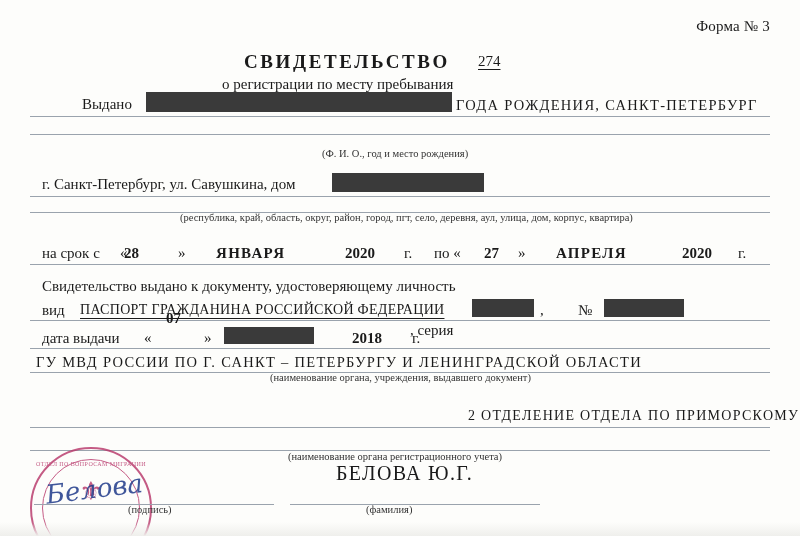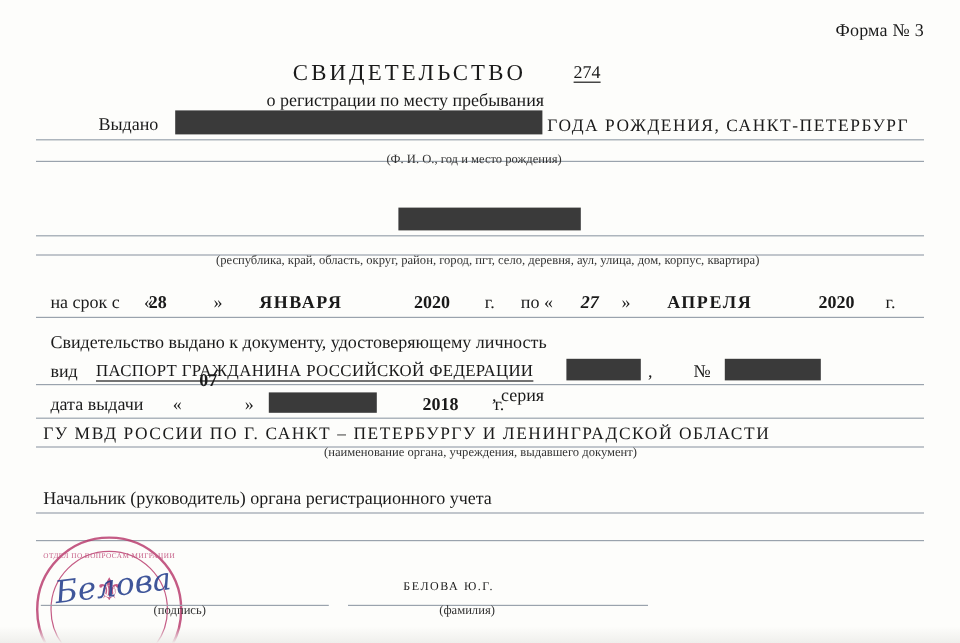--- a/index.html
+++ b/index.html
@@ -28,21 +28,21 @@
     font-size: 15px;
     letter-spacing: .2px;
   }
   
   .title {
     position: absolute;
     top: 51px;
     left: 244px;
     font-size: 19px;
     letter-spacing: 2.6px;
-    font-weight: 400;
+    font-weight: 700;
   }
   .title-number {
     position: absolute;
     top: 53px;
     left: 478px;
     font-size: 15px;
     text-decoration: underline;
     text-underline-offset: 3px;
   }
   .subtitle {
@@ -145,37 +145,38 @@
   <div class="title">СВИДЕТЕЛЬСТВО</div>
   <div class="title-number">274</div>
   <div class="subtitle">о регистрации по месту пребывания</div>
 
   <div class="t" style="top:96px; left:82px;">Выдано</div>
   <div class="redact" style="left:146px; top:92px; width:306px; height:20px;"></div>
   <div class="t spaced" style="top:97px; left:456px; font-size:14.5px;">ГОДА РОЖДЕНИЯ, САНКТ-ПЕТЕРБУРГ</div>
   <div class="rule" style="left:30px; top:116px; width:740px;"></div>
 
   <div class="rule" style="left:30px; top:134px; width:740px;"></div>
-  <div class="t small" style="top:128px; left:322px;">(Ф. И. О., год и место рождения)</div>
-
-
+  <div class="t small" style="top:148px; left:322px;">(Ф. И. О., год и место рождения)</div>
+
+
+  <div class="t" style="top:176px; left:42px;">г. Санкт-Петербург, ул. Савушкина, дом</div>
   <div class="redact" style="left:332px; top:173px; width:152px; height:19px;"></div>
   <div class="rule" style="left:30px; top:196px; width:740px;"></div>
   <div class="rule" style="left:30px; top:212px; width:740px;"></div>
   <div class="t small" style="top:212px; left:180px;">(республика, край, область, округ, район, город, пгт, село, деревня, аул, улица, дом, корпус, квартира)</div>
 
   <div class="t" style="top:245px; left:42px;">на срок с</div>
   <div class="t" style="top:245px; left:120px;">«</div>
   <div class="t" style="top:245px; left:124px; font-weight:bold;">28</div>
   <div class="t" style="top:245px; left:178px;">»</div>
   <div class="t spaced" style="top:245px; left:216px; font-weight:bold;">ЯНВАРЯ</div>
   <div class="t" style="top:245px; left:345px; font-weight:bold;">2020</div>
   <div class="t" style="top:245px; left:404px;">г.</div>
   <div class="t" style="top:245px; left:434px;">по «</div>
-  <div class="t" style="top:245px; left:484px; font-weight:bold;font-style:italic;">27</div>
+  <div class="t" style="top:245px; left:484px; font-weight:bold;">27</div>
   <div class="t" style="top:245px; left:518px;">»</div>
   <div class="t spaced" style="top:245px; left:556px; font-weight:bold;">АПРЕЛЯ</div>
   <div class="t" style="top:245px; left:682px; font-weight:bold;">2020</div>
   <div class="t" style="top:245px; left:738px;">г.</div>
   <div class="rule" style="left:30px; top:264px; width:740px;"></div>
 
   <div class="t" style="top:278px; left:42px;">Свидетельство выдано к документу, удостоверяющему личность</div>
 
   <div class="t" style="top:302px; left:42px;">вид</div>
   <div class="t" style="top:302px; left:80px; font-size:14px; letter-spacing:.3px; text-decoration:underline; text-underline-offset:4px;">ПАСПОРТ ГРАЖДАНИНА РОССИЙСКОЙ ФЕДЕРАЦИИ</div>
@@ -192,33 +193,34 @@
   <div class="t" style="top:330px; left:204px;">»</div>
   <div class="redact" style="left:224px; top:327px; width:90px; height:17px;"></div>
   <div class="t" style="top:330px; left:352px; font-weight:bold;">2018</div>
   <div class="t" style="top:330px; left:412px;">г.</div>
   <div class="rule" style="left:30px; top:348px; width:740px;"></div>
 
   <div class="t spaced" style="top:354px; left:36px; font-size:14.5px;">ГУ  МВД  РОССИИ  ПО  Г. САНКТ – ПЕТЕРБУРГУ  И  ЛЕНИНГРАДСКОЙ ОБЛАСТИ</div>
   <div class="rule" style="left:30px; top:372px; width:740px;"></div>
   <div class="t small" style="top:372px; left:270px;">(наименование органа, учреждения, выдавшего документ)</div>
 
-  <div class="t" style="top:408px; left:36px;">Начальник (руководитель) органа регистрационного учета</div>
+  <div class="t spaced" style="top:408px; left:468px; font-size:14px;">2 ОТДЕЛЕНИЕ ОТДЕЛА  ПО ПРИМОРСКОМУ</div>
   <div class="rule" style="left:30px; top:427px; width:740px;"></div>
   <div class="rule" style="left:30px; top:450px; width:740px;"></div>
+  <div class="t small" style="top:451px; left:288px;">(наименование органа регистрационного учета)</div>
 
   <div class="stamp">
     <div class="stamp-inner"></div>
     <div class="stamp-txt" style="top:12px;">ОТДЕЛ ПО ВОПРОСАМ МИГРАЦИИ</div>
     <div class="stamp-eagle">⚜</div>
 
   </div>
 
   <div class="signature">Белова</div>
   <div class="rule" style="left:34px; top:504px; width:240px;"></div>
   <div class="t small" style="top:504px; left:128px;">(подпись)</div>
 
-  <div class="t spaced" style="top:484px; left:336px; font-size:10px;">БЕЛОВА Ю.Г.</div>
+  <div class="t spaced" style="top:462px; left:336px; font-size:20px;">БЕЛОВА Ю.Г.</div>
   <div class="rule" style="left:290px; top:504px; width:250px;"></div>
   <div class="t small" style="top:504px; left:366px;">(фамилия)</div>
 
   <div class="bottom-fade"></div>
 </div>
 
 </body></html>

